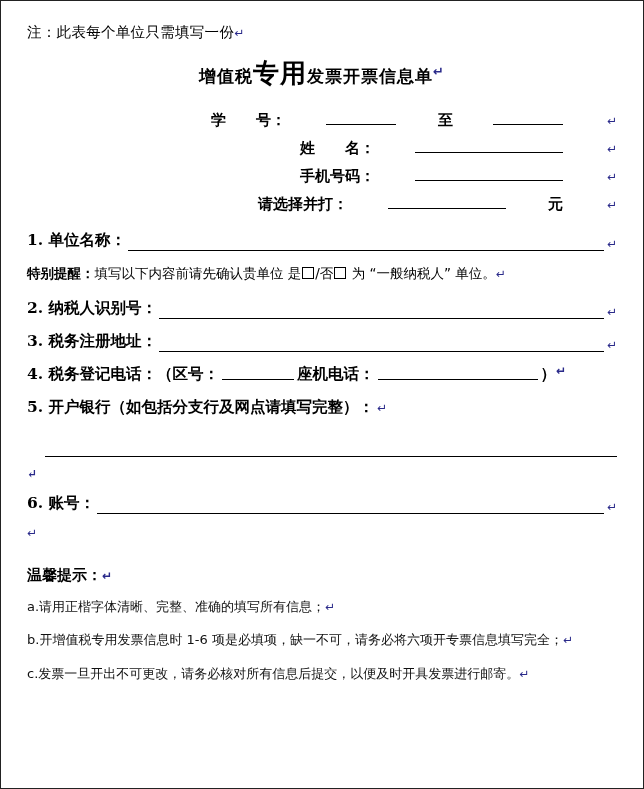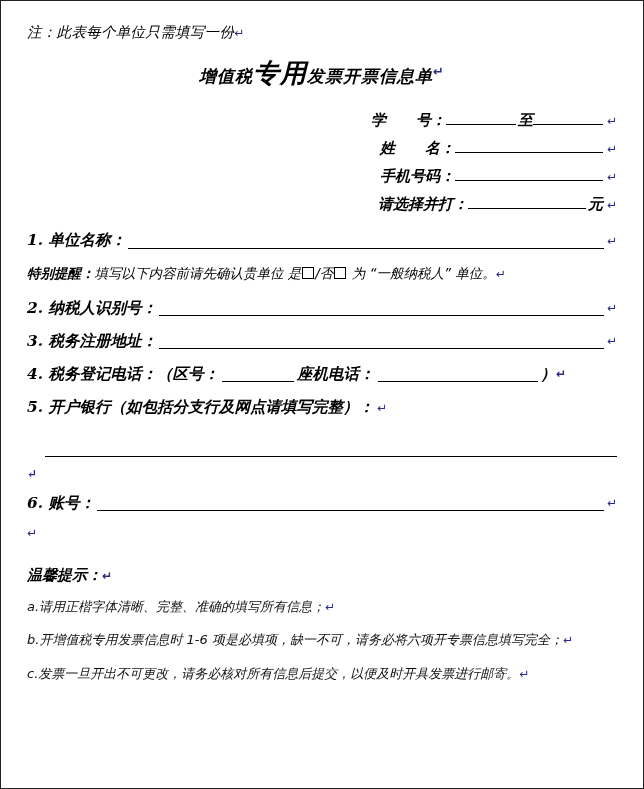--- a/index.html
+++ b/index.html
@@ -15,21 +15,20 @@
     position: relative;
     width: 644px;
     height: 789px;
     box-sizing: border-box;
     border: 1px solid #222;
     background: #fff;
     overflow: hidden;
   }
   .inner {
     padding: 22px 26px 0 26px;
-    font-style: italic;
   }
   .pilcrow {
     color: #2a2a8a;
     font-size: 12px;
     font-family: "DejaVu Sans", sans-serif;
   }
   .note-top {
     font-size: 14.5px;
     letter-spacing: 0.3px;
     margin-bottom: 14px;
@@ -50,20 +49,21 @@
     margin: 0 0 16px 0;
   }
   .hf-row {
     display: flex;
     justify-content: flex-end;
     align-items: baseline;
     margin-bottom: 7px;
     font-size: 15px;
     font-weight: bold;
     font-family: "DejaVu Serif", "Liberation Serif", serif;
+    gap: 40px;
   }
   .hf-label {
     white-space: pre;
   }
   .hf-line {
     display: inline-block;
     border-bottom: 1px solid #000;
     height: 15px;
   }
   .hf-tail {
@@ -71,21 +71,21 @@
     padding-left: 2px;
   }
   .hf-pil { padding-left: 4px; font-weight: normal; }
 
   .sec {
     font-size: 15.5px;
     font-weight: bold;
     font-family: "DejaVu Serif", "Liberation Serif", serif;
     margin: 0 0 12px 0;
     display: flex;
-    align-items: center;
+    align-items: flex-end;
   }
   .sec .fill {
     flex: 1;
     border-bottom: 1px solid #000;
     height: 15px;
     margin-left: 2px;
   }
   .sec .pil { margin-left: 3px; font-weight: normal; }
 
   .remind {
@@ -99,21 +99,21 @@
     display: inline-block;
     width: 10px;
     height: 10px;
     border: 1px solid #000;
     margin: 0 1px;
     vertical-align: -1px;
   }
 
   .phone-row {
     display: flex;
-    align-items: center;
+    align-items: flex-start;
     font-size: 15.5px;
     font-weight: bold;
     font-family: "DejaVu Serif", "Liberation Serif", serif;
     margin-bottom: 12px;
   }
   .u-short {
     display: inline-block;
     border-bottom: 1px solid #000;
     width: 72px;
     height: 15px;

